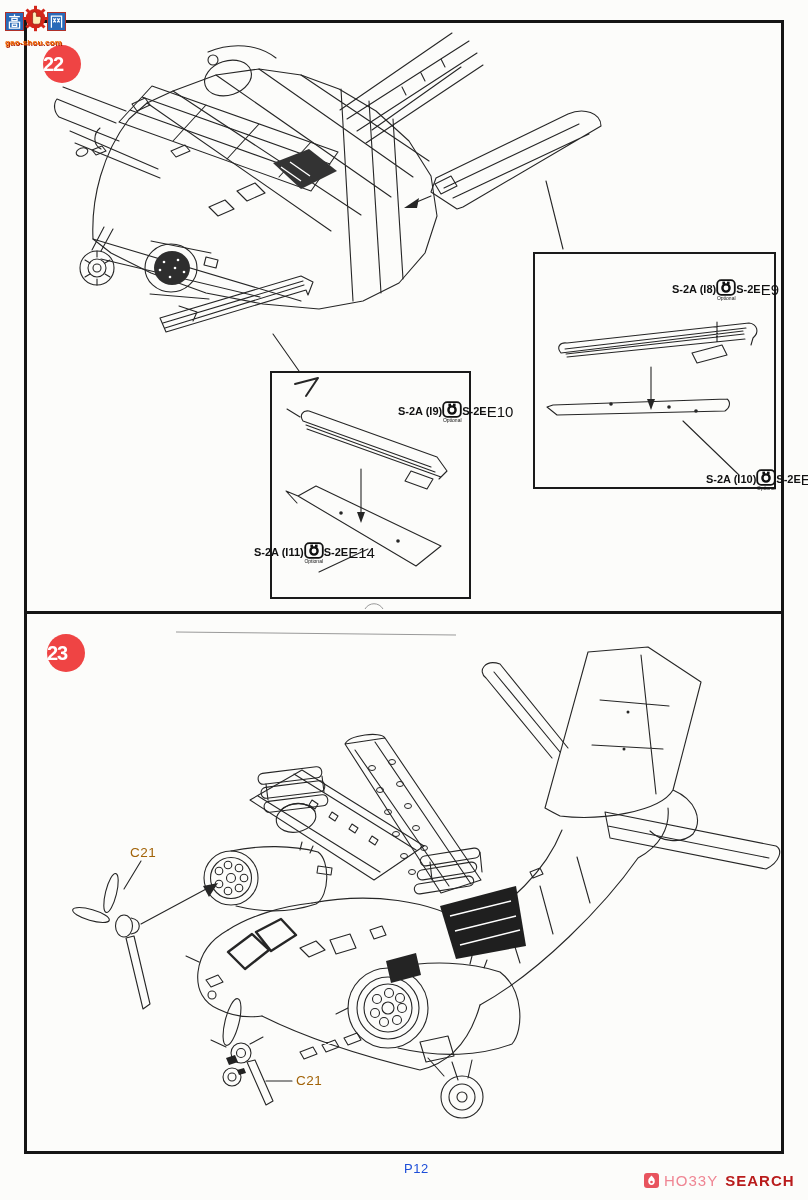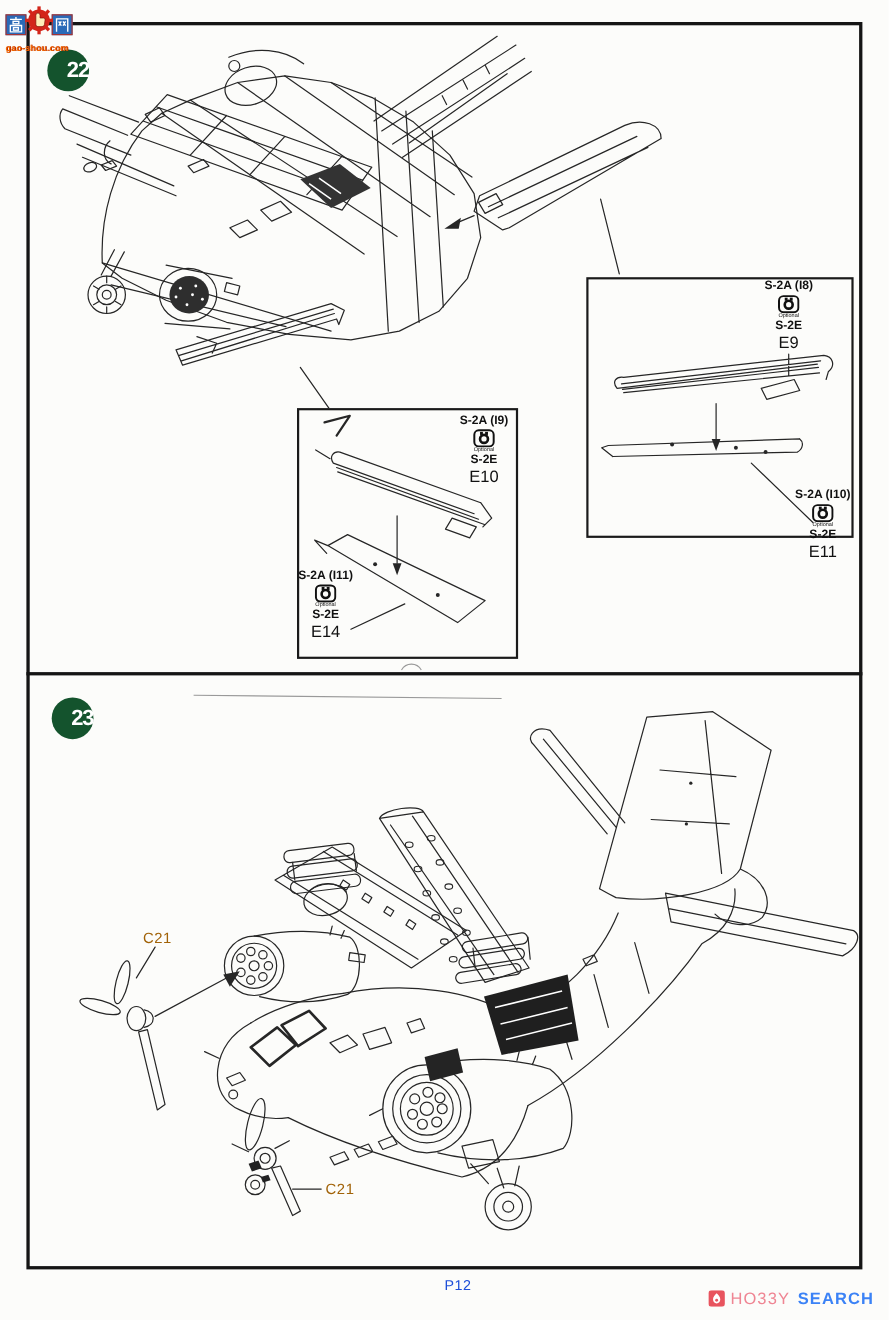--- a/index.html
+++ b/index.html
@@ -3,33 +3,33 @@
 <meta charset="utf-8">
 <style>
   html,body{margin:0;padding:0;background:#ffffff;}
   #page{position:relative;width:808px;height:1200px;background:#fcfcfa;overflow:hidden;
         font-family:"Liberation Sans", sans-serif;color:#111;}
   
   .frame{position:absolute;left:24px;top:20px;width:760px;height:1134px;
          border:3px solid #151515;box-sizing:border-box;background:transparent;}
   .divider{position:absolute;left:24px;top:611px;width:760px;height:3px;background:#151515;}
   
-  .badge{position:absolute;width:38px;height:38px;border-radius:50%;background:#14532d;
-         display:flex;align-items:center;justify-content:flex-end;z-index:4;}
+  .badge{position:absolute;width:38px;height:38px;border-radius:50%;background:#ef4444;
+         display:flex;align-items:center;justify-content:flex-start;z-index:4;}
   .badge span{color:#fff;font-weight:bold;font-size:20px;letter-spacing:-1px;}
   #badge22{left:43px;top:45px;}
   #badge23{left:47px;top:634px;}
   
   .inset-box{position:absolute;border:2px solid #1a1a1a;box-sizing:border-box;z-index:1;}
   #box-left{left:270px;top:371px;width:201px;height:228px;}
   #box-right{left:533px;top:252px;width:243px;height:237px;}
   
   svg.art{position:absolute;left:0;top:0;z-index:2;pointer-events:none;}
   
-  .stack{position:absolute;display:flex;flex-direction:column;align-items:center;z-index:3;}
+  .stack{position:absolute;display:flex;flex-direction:row;align-items:center;z-index:3;margin-top:24px;}
   .pl{font-weight:bold;font-size:11px;line-height:13px;white-space:nowrap;}
   .pn{font-size:15px;line-height:16px;margin-top:1px;}
   .opt{display:flex;flex-direction:column;align-items:center;margin:1px 0 0 0;}
   .optxt{font-size:5px;line-height:5px;margin-top:0px;color:#111;}
   #co-lt{left:398px;top:376px;width:84px;}
   #co-lb{left:254px;top:517px;width:84px;}
   #co-rt{left:672px;top:254px;width:90px;}
   #co-rb{left:706px;top:444px;width:84px;}
   
   .part-callout{position:absolute;font-size:13.5px;color:#a16207;z-index:3;letter-spacing:0.5px;}
@@ -40,21 +40,21 @@
   .wm-row{display:flex;align-items:center;}
   .wm-box{width:19px;height:19px;background:#2a6ab8;border:1px solid #b03028;box-sizing:border-box;
           display:flex;align-items:center;justify-content:center;}
   .wm-gear{margin:0 -2px;position:relative;top:-1px;}
   .wm-domain{font-size:8px;font-weight:bold;color:#f56a00;letter-spacing:0.2px;margin-top:1px;
              text-shadow:0.7px 0.7px 0 #a81800;white-space:nowrap;}
   
   .page-number{position:absolute;left:404px;top:1161px;font-size:13px;color:#1d4ed8;z-index:3;letter-spacing:0.5px;}
   .brand{position:absolute;left:644px;top:1172px;display:flex;align-items:center;gap:5px;z-index:3;}
   .brand-w1{font-size:15px;font-weight:normal;color:#ef8593;letter-spacing:1px;}
-  .brand-w2{font-size:15px;font-weight:bold;color:#3b82f6;letter-spacing:1px;margin-left:2px;}
+  .brand-w2{font-size:15px;font-weight:bold;color:#b91c1c;letter-spacing:1px;margin-left:2px;}
 </style>
 </head>
 <body>
 
 <div id="page">
 
   <div class="frame"></div>
   <div class="divider"></div>
 
   <div class="inset-box" id="box-left"></div>

